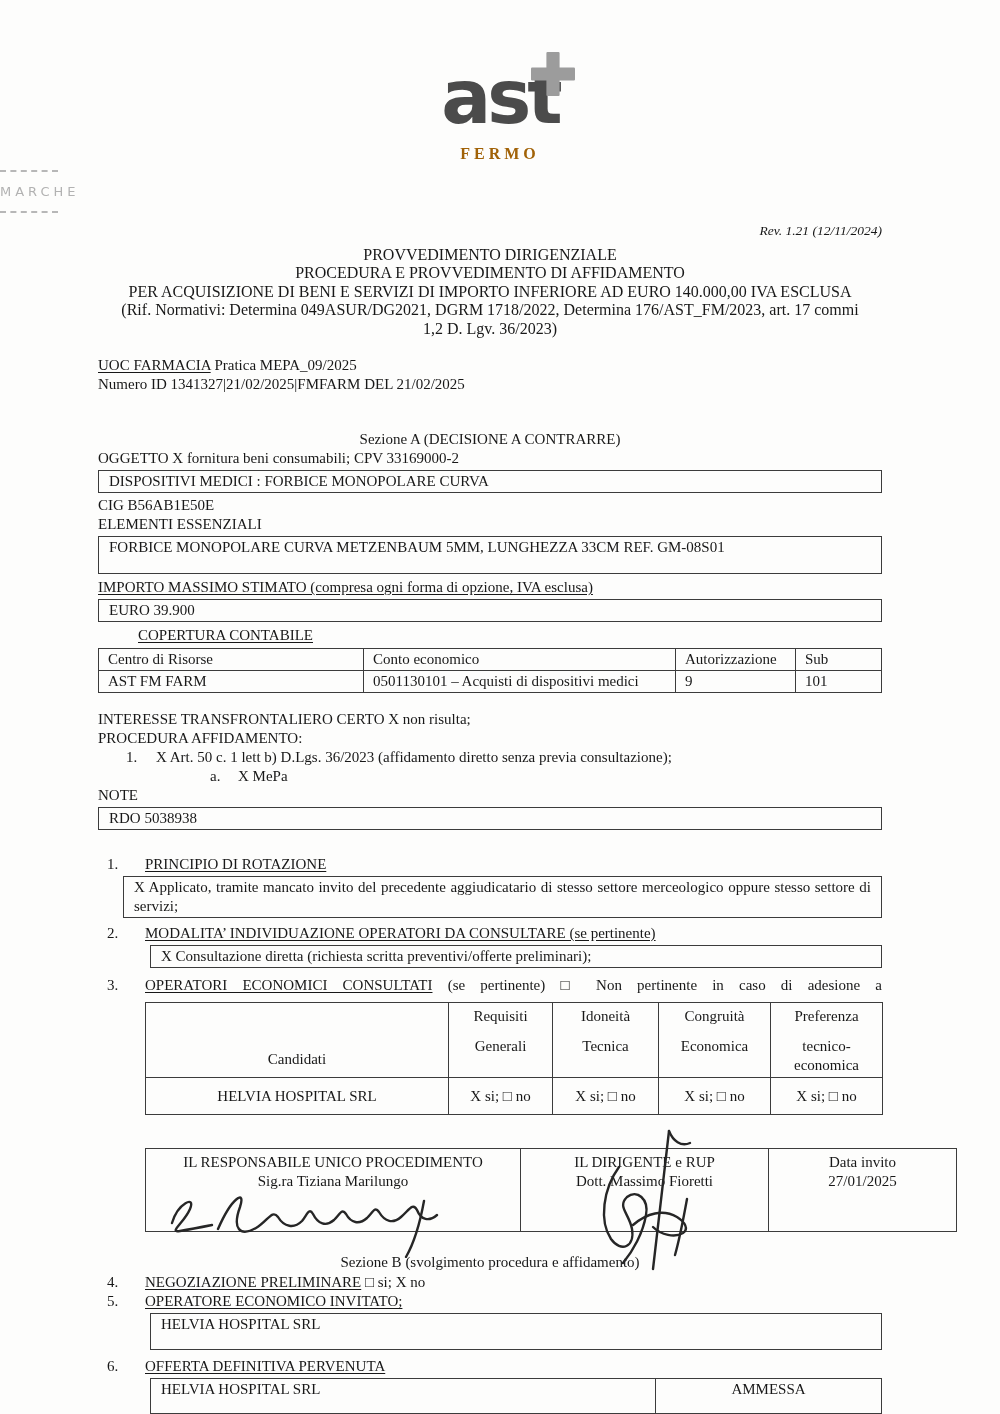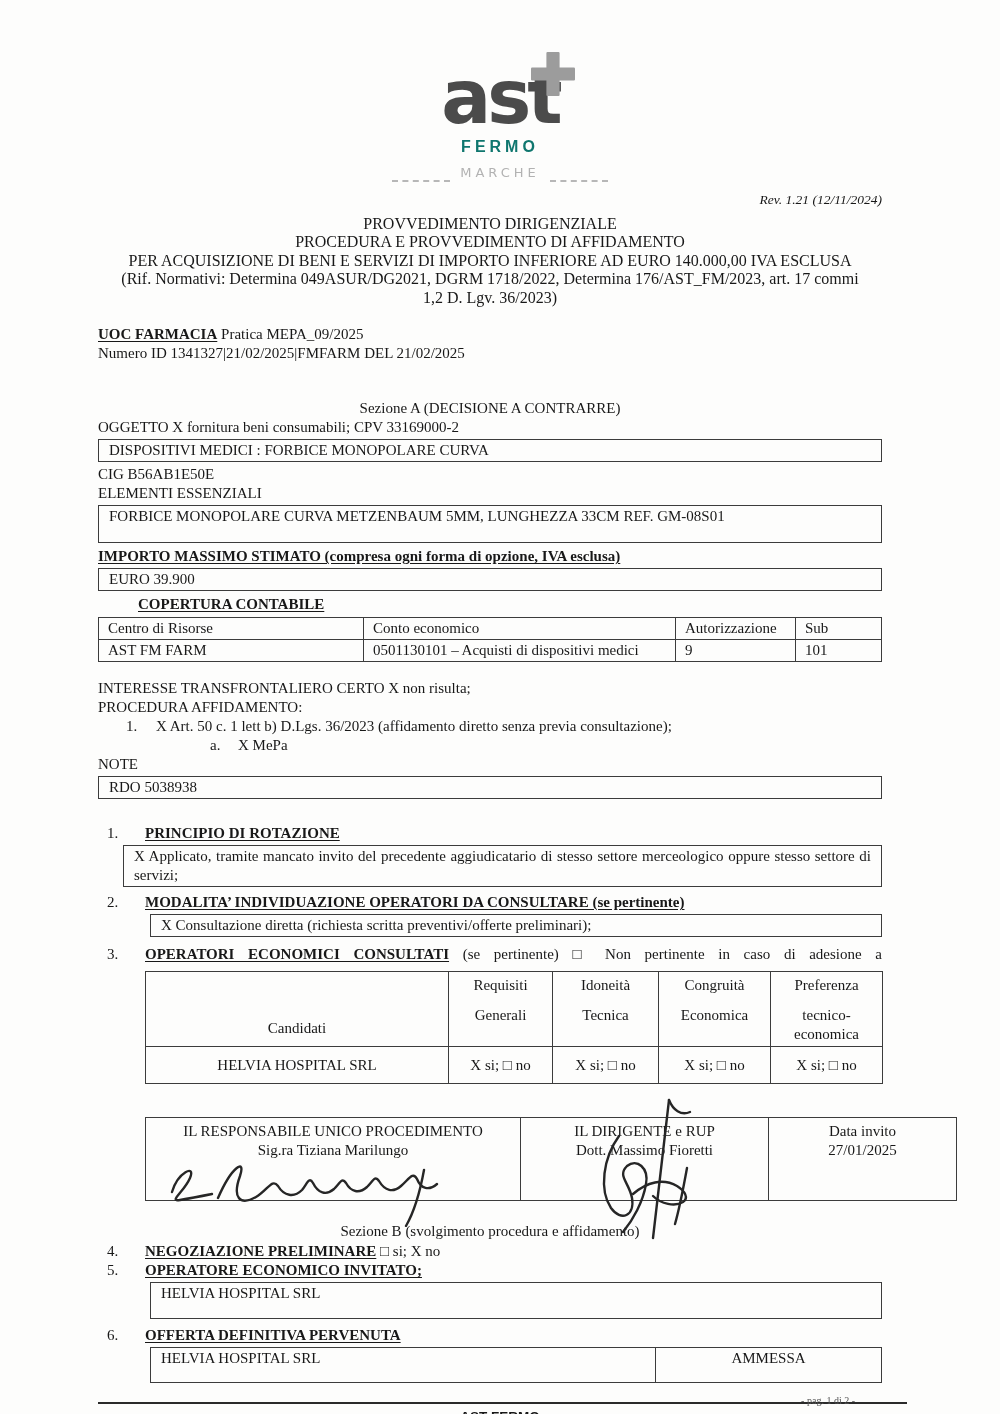--- a/index.html
+++ b/index.html
@@ -2,30 +2,30 @@
 <html><head>
 <meta charset="utf-8">
 <style>
   html,body{margin:0;padding:0;background:#9a9a9a;}
   .page{
     width:1000px;height:1414px;margin:0 auto;background:#fdfdfc;
     font-family:"Liberation Serif",serif;font-size:15px;line-height:19px;color:#181818;
     position:relative;overflow:hidden;box-sizing:border-box;
   }
   .content{padding:0 118px 0 98px;}
-  .u{text-decoration:underline;text-underline-offset:2px;font-weight:bold;}
+  .u{text-decoration:underline;text-underline-offset:2px;}
   .center{text-align:center;}
 
   
   .logo{width:100%;text-align:center;padding-top:64px;}
   .logo-word-wrap{position:relative;display:inline-block;line-height:0.9;}
   .logo-word{font-family:"DejaVu Sans",sans-serif;font-weight:800;font-size:74px;letter-spacing:-4px;color:#4b4b4b;}
   .logo-plus{position:absolute;top:-12px;right:-16px;width:44px;height:44px;fill:#9c9c9c;}
-  .logo-city{font-family:Liberation Sans, sans-serif;font-weight:700;font-size:16px;letter-spacing:4px;color:#0f766e;margin-top:6px;}
-  .logo-region-row{display:flex;align-items:flex-end;justify-content:center;gap:10px;margin-top:7px;}
+  .logo-city{font-family:Liberation Serif, serif;font-weight:700;font-size:16px;letter-spacing:4px;color:#a16207;margin-top:13px;}
+  .logo-region-row{display:flex;align-items:flex-start;justify-content:center;gap:10px;margin-top:7px;flex-direction:column;}
   .dash{width:58px;border-top:2px dashed #b7b7b7;}
   .logo-region{font-family:"DejaVu Sans",sans-serif;font-size:13px;letter-spacing:4px;color:#b2b2b2;}
 
   .rev{text-align:right;font-style:italic;font-size:13.5px;margin-top:8px;}
   .title-block{text-align:center;margin-top:6px;font-size:16px;line-height:18.5px;}
 
   .uoc{margin-top:18px;}
   .sez{margin-top:36px;}
 
   .box{border:1.5px solid #3c3c3c;padding:1px 10px;margin-top:2px;}

